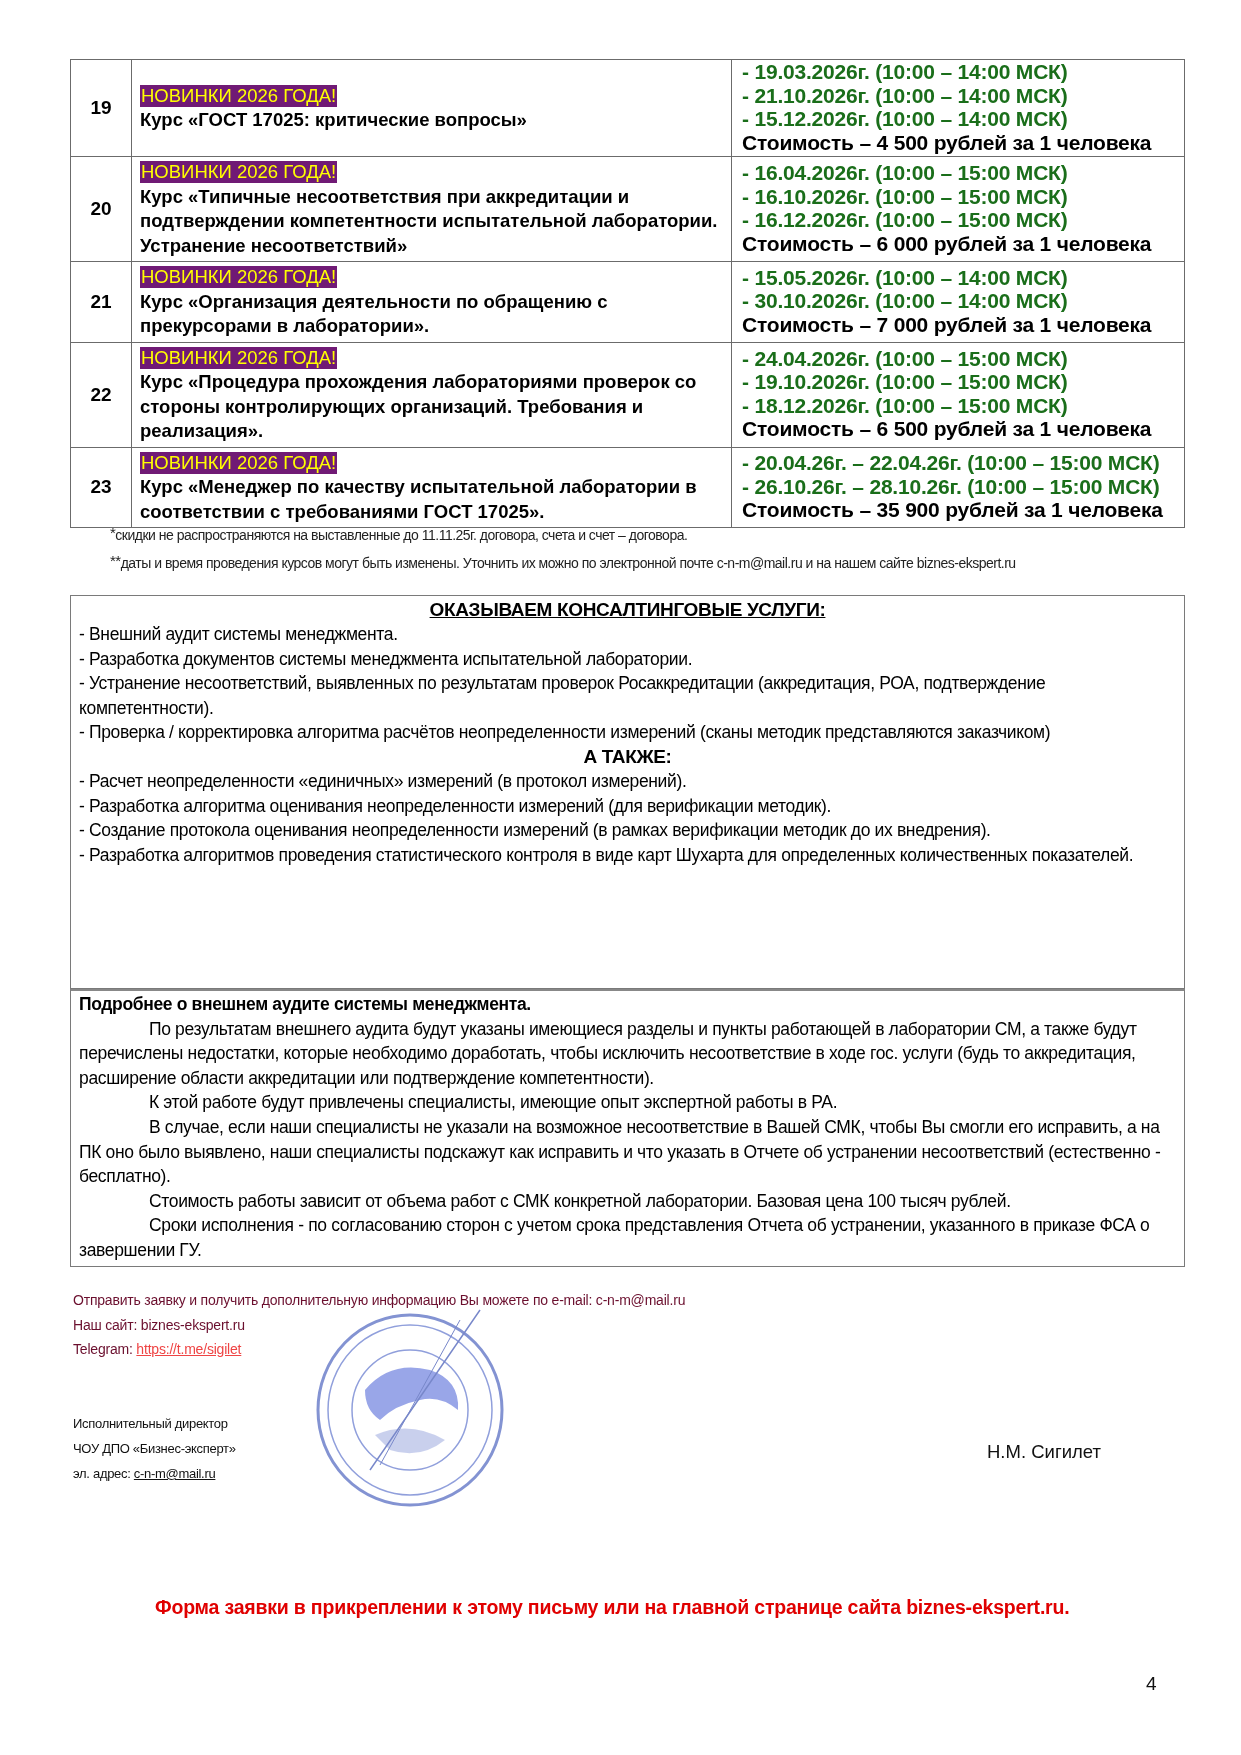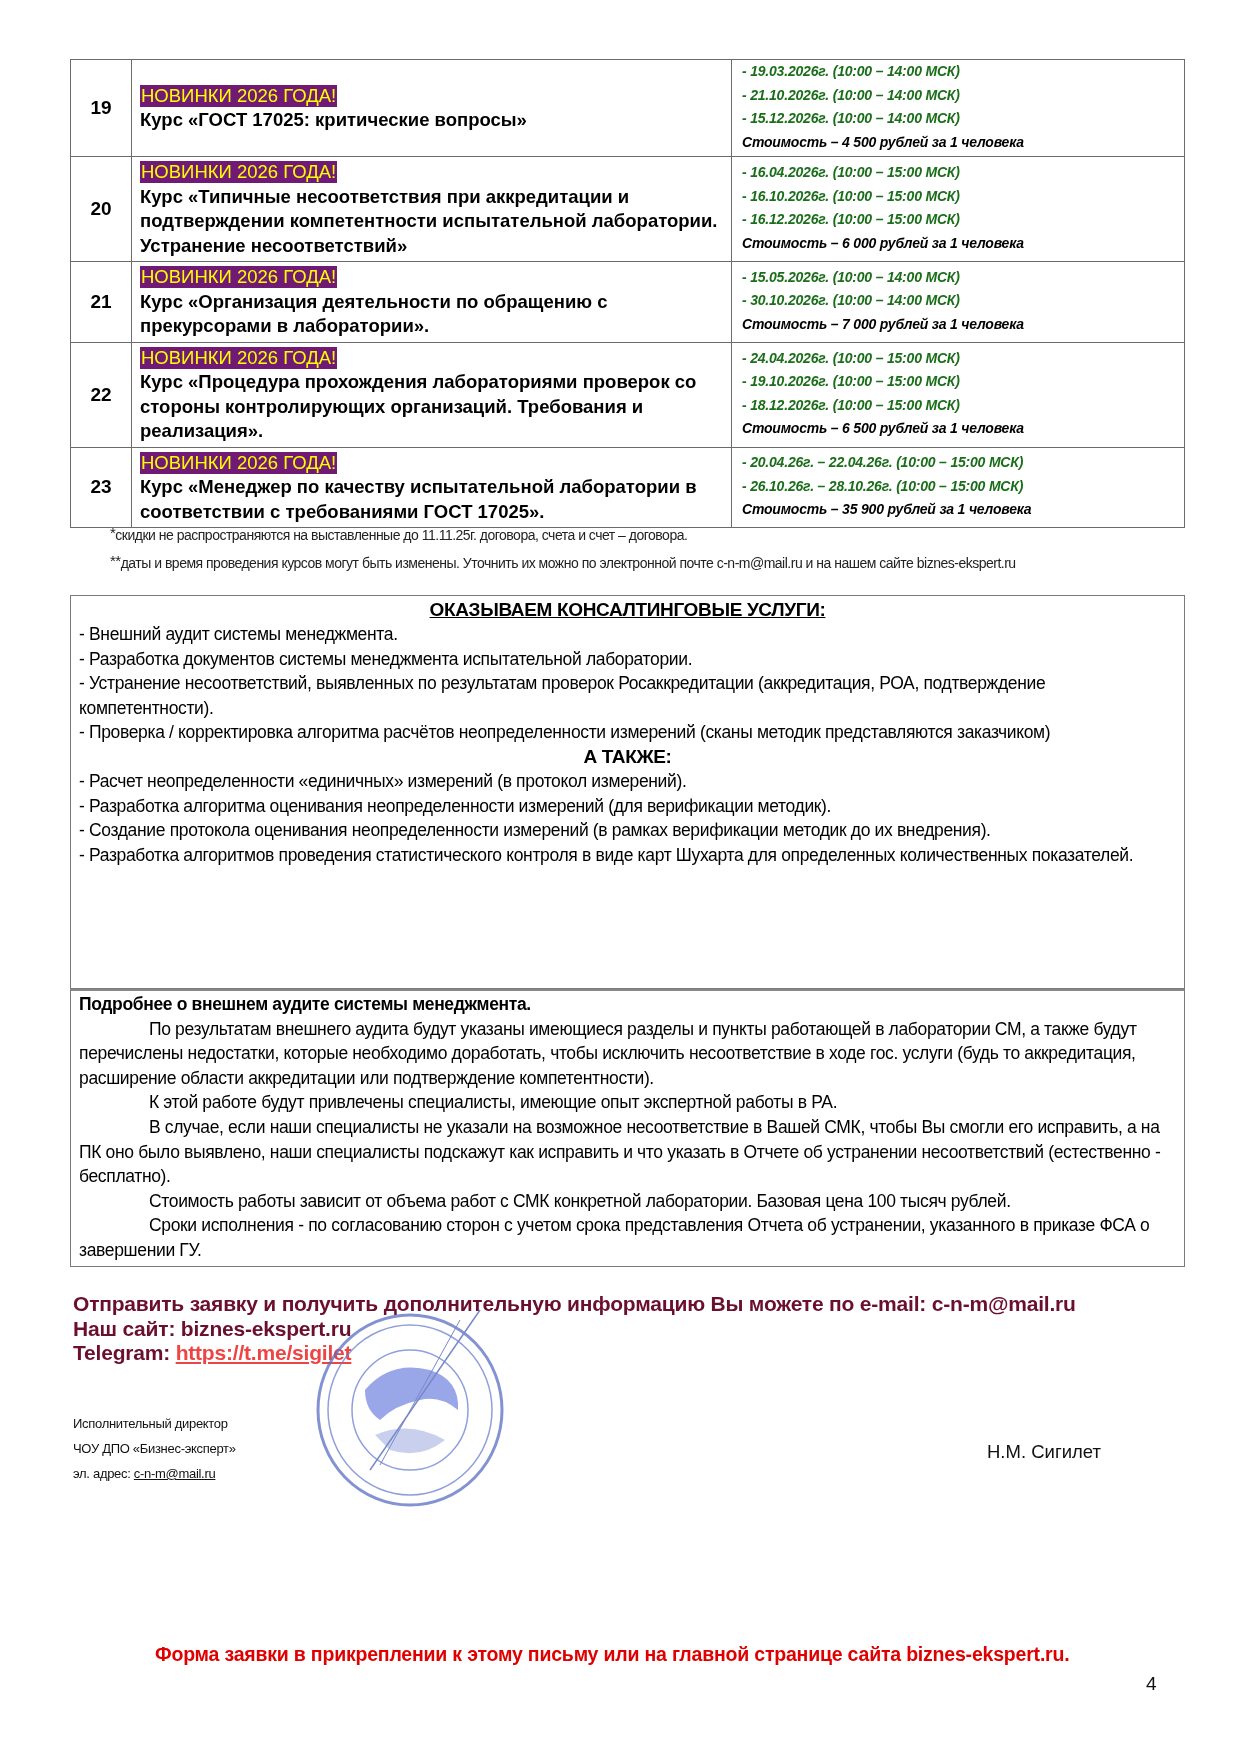--- a/index.html
+++ b/index.html
@@ -7,48 +7,48 @@
          font-family: "Liberation Sans", sans-serif; color: #000; }
   .page { position: absolute; left: 0; top: 0; width: 1241px; height: 1755px; }
 
   
   table.courses { position: absolute; left: 70px; top: 59px; width: 1115px;
                   border-collapse: collapse; }
   table.courses td { border: 1.5px solid #6b6b6b; vertical-align: middle; padding: 0; }
   td.num { width: 60px; text-align: center; font-weight: bold; font-size: 19px; }
   td.title { width: 585px; padding: 3px 6px 3px 8px !important; font-weight: bold; font-size: 18.5px;
              line-height: 24.5px; }
-  td.sched { padding: 0 6px 2px 10px !important; font-weight: bold; font-size: 14px; line-height: 23.5px;
-             letter-spacing: -0.2px; font-style: italic; }
+  td.sched { padding: 0 6px 2px 10px !important; font-weight: bold; font-size: 21px; line-height: 23.5px;
+             letter-spacing: -0.2px; }
   .badge { display: inline-block; background: #701a75; color: #ffff00; font-weight: normal;
            padding: 0 1px; line-height: 22px; }
   .date { color: #1a6e1a; white-space: nowrap; }
   .price { color: #000; white-space: nowrap; }
 
   .note { position: absolute; left: 70px; font-size: 14px; color: #222; letter-spacing: -0.5px; margin-left: 40px; }
   .note sup { font-size: 15px; vertical-align: 2px; }
 
   
   .box { position: absolute; left: 70px; width: 1113px; border: 1.5px solid #7a7a7a; }
   .box1 { top: 595px; height: 392px; }
   .box2 { top: 989px; height: 275px; border-top: 2px solid #888; }
   .box-inner { padding: 2px 8px 0 8px; font-size: 17.5px; line-height: 24.6px; letter-spacing: -0.35px; }
   .box-title { text-align: center; font-weight: bold; text-decoration: underline; font-size: 19px; line-height: 24px; }
   .box-sub { text-align: center; font-weight: bold; font-size: 19px; line-height: 24px; }
   .para { text-indent: 70px; }
   .bold { font-weight: bold; }
 
-  .contact { position: absolute; left: 73px; font-weight: bold; color: #6b0f2e; font-size: 21px;
+  .contact { position: absolute; left: 73px; font-weight: normal; color: #6b0f2e; font-size: 14px;
              letter-spacing: -0.2px; }
   .contact a { color: #ef4444; text-decoration: underline; }
   .sign { position: absolute; left: 73px; font-size: 13px; color: #111; letter-spacing: -0.3px; }
   .sign a { color: #111; text-decoration: underline; }
   .signer { position: absolute; left: 987px; top: 1441px; font-size: 18.5px; color: #111; }
   .form-note { position: absolute; left: 155px; top: 1596px; color: #e00000; font-weight: bold;
-               font-size: 19.5px; letter-spacing: -0.2px; margin-top: 47px; }
+               font-size: 19.5px; letter-spacing: -0.2px; }
   .pagenum { position: absolute; left: 1146px; top: 1673px; font-size: 19px; color: #111; }
   .stamp { position: absolute; left: 310px; top: 1300px; width: 200px; height: 210px; opacity: 0.75; }
 </style>
 </head>
 <body>
 
 <div class="page">
 
   <table class="courses">
     <tbody id="courses-body">

